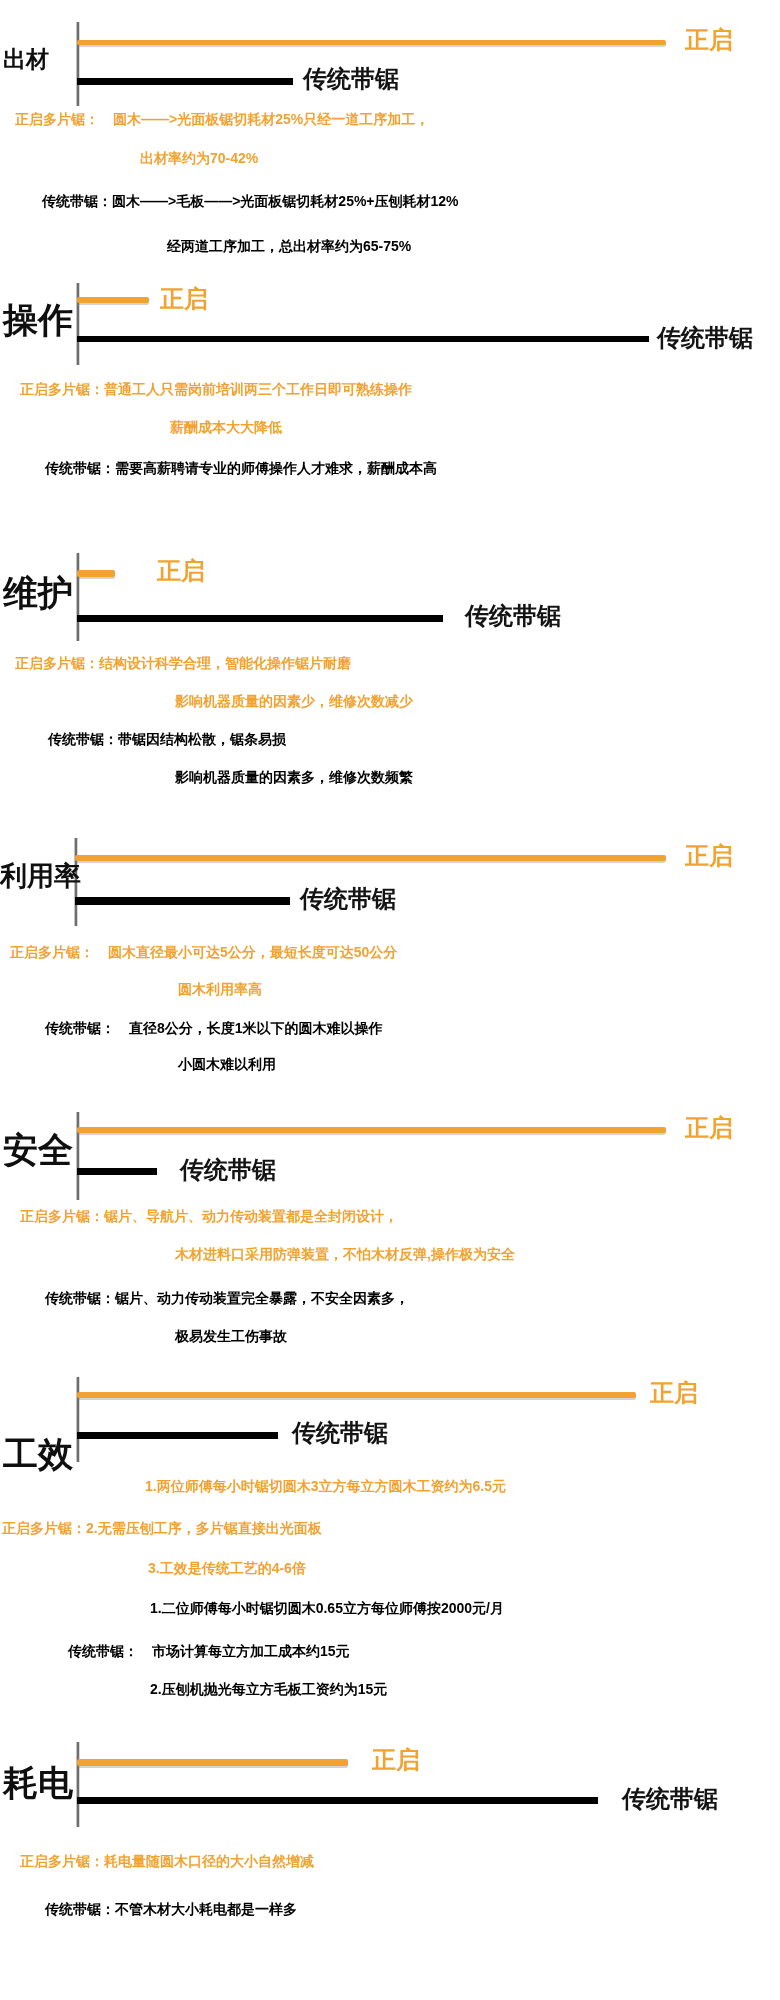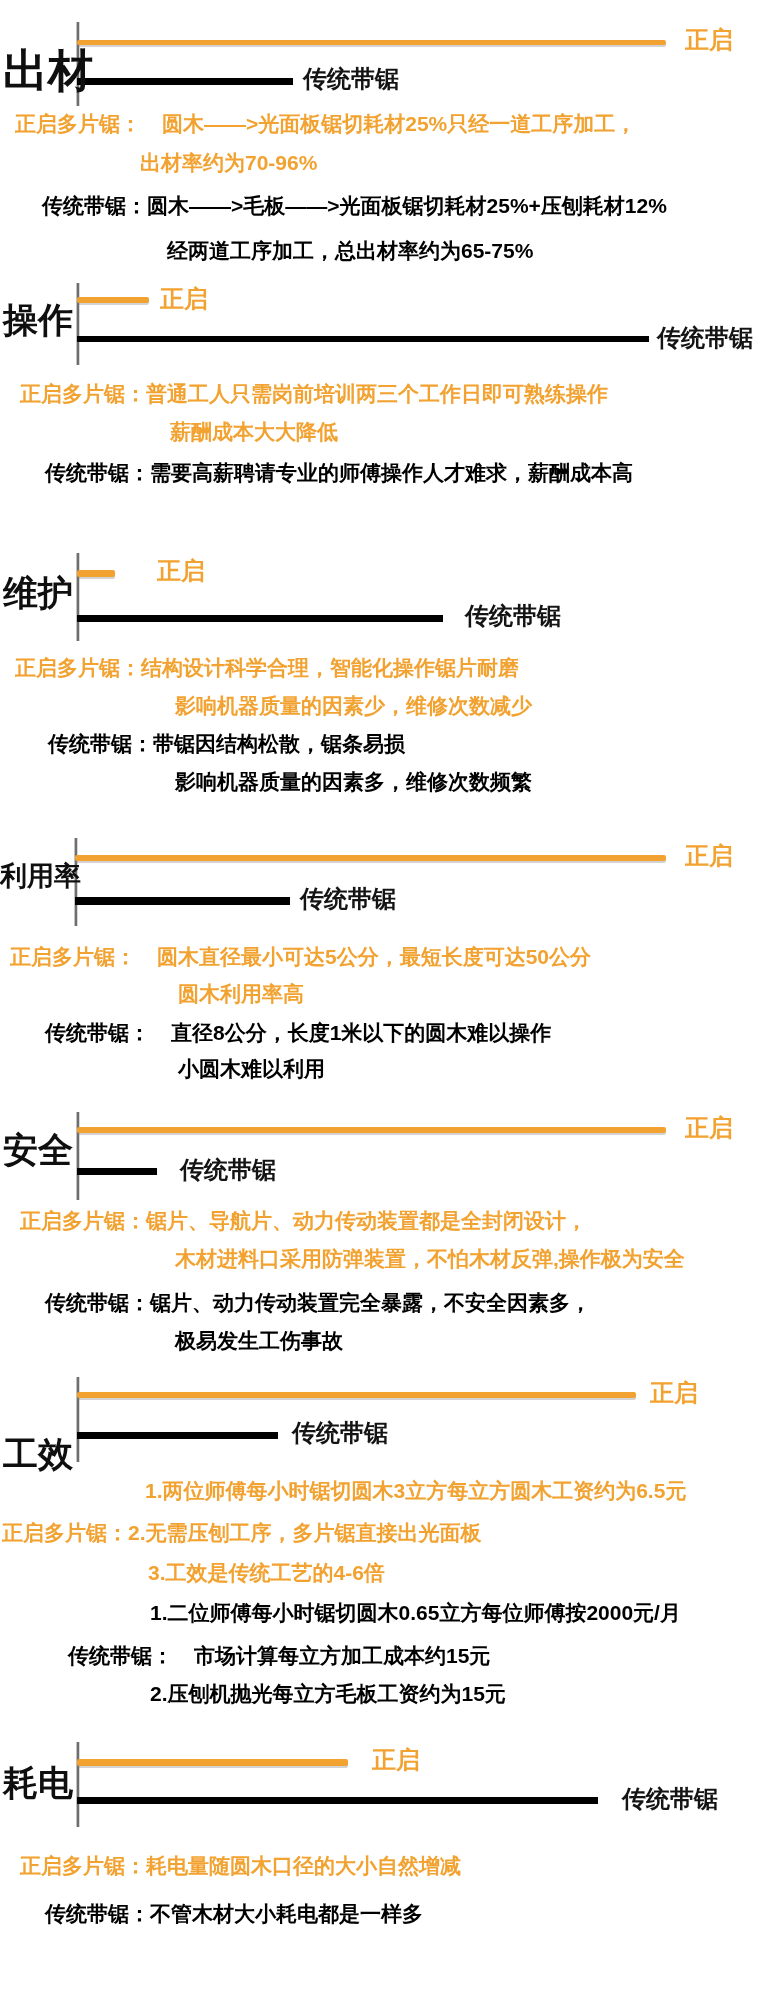--- a/index.html
+++ b/index.html
@@ -25,38 +25,38 @@
   }
   .bar-label{
     position:absolute;
     font-family:"Liberation Serif","DejaVu Serif",serif;
     font-weight:bold;font-size:24px;line-height:1.1;white-space:nowrap;
   }
   .bar-label.orange{color:#F2A230;}
   .bar-label.black{color:#141414;}
   .note-line{
     position:absolute;
-    font-weight:bold;font-size:21px;line-height:1.2;white-space:nowrap;
+    font-weight:bold;font-size:14px;line-height:1.2;white-space:nowrap;
   }
   .note-line.orange{color:#F2A230;}
   .note-line.black{color:#000000;}
 </style>
 </head>
 <body>
 
 <div id="canvas">
     <div class="section">
       <div class="axis" style="left:77px;top:22px;height:84px;"></div>
       <div class="bar orange" style="left:77px;top:40px;width:589px;height:5px;"></div>
       <div class="bar black" style="left:77px;top:78px;width:216px;height:7px;"></div>
-      <span class="sec-title" style="left:3px;top:48px;font-size:45px;">出材</span>
+      <span class="sec-title" style="left:3px;top:48px;font-size:23px;">出材</span>
       <span class="bar-label orange" style="left:685px;top:27px;">正启</span>
       <span class="bar-label black" style="left:303px;top:66px;">传统带锯</span>
       <div class="note-line orange" style="left:15px;top:111px;">正启多片锯：　圆木——&gt;光面板锯切耗材25%只经一道工序加工，</div>
-      <div class="note-line orange" style="left:140px;top:150px;">出材率约为70-96%</div>
+      <div class="note-line orange" style="left:140px;top:150px;">出材率约为70-42%</div>
       <div class="note-line black" style="left:42px;top:193px;">传统带锯：圆木——&gt;毛板——&gt;光面板锯切耗材25%+压刨耗材12%</div>
       <div class="note-line black" style="left:167px;top:238px;">经两道工序加工，总出材率约为65-75%</div>
     </div>
     <div class="section">
       <div class="axis" style="left:77px;top:283px;height:82px;"></div>
       <div class="bar orange" style="left:77px;top:297px;width:72px;height:6px;"></div>
       <div class="bar black" style="left:77px;top:336px;width:572px;height:6px;"></div>
       <span class="sec-title" style="left:3px;top:303px;font-size:35px;">操作</span>
       <span class="bar-label orange" style="left:160px;top:286px;">正启</span>
       <span class="bar-label black" style="left:657px;top:325px;">传统带锯</span>

